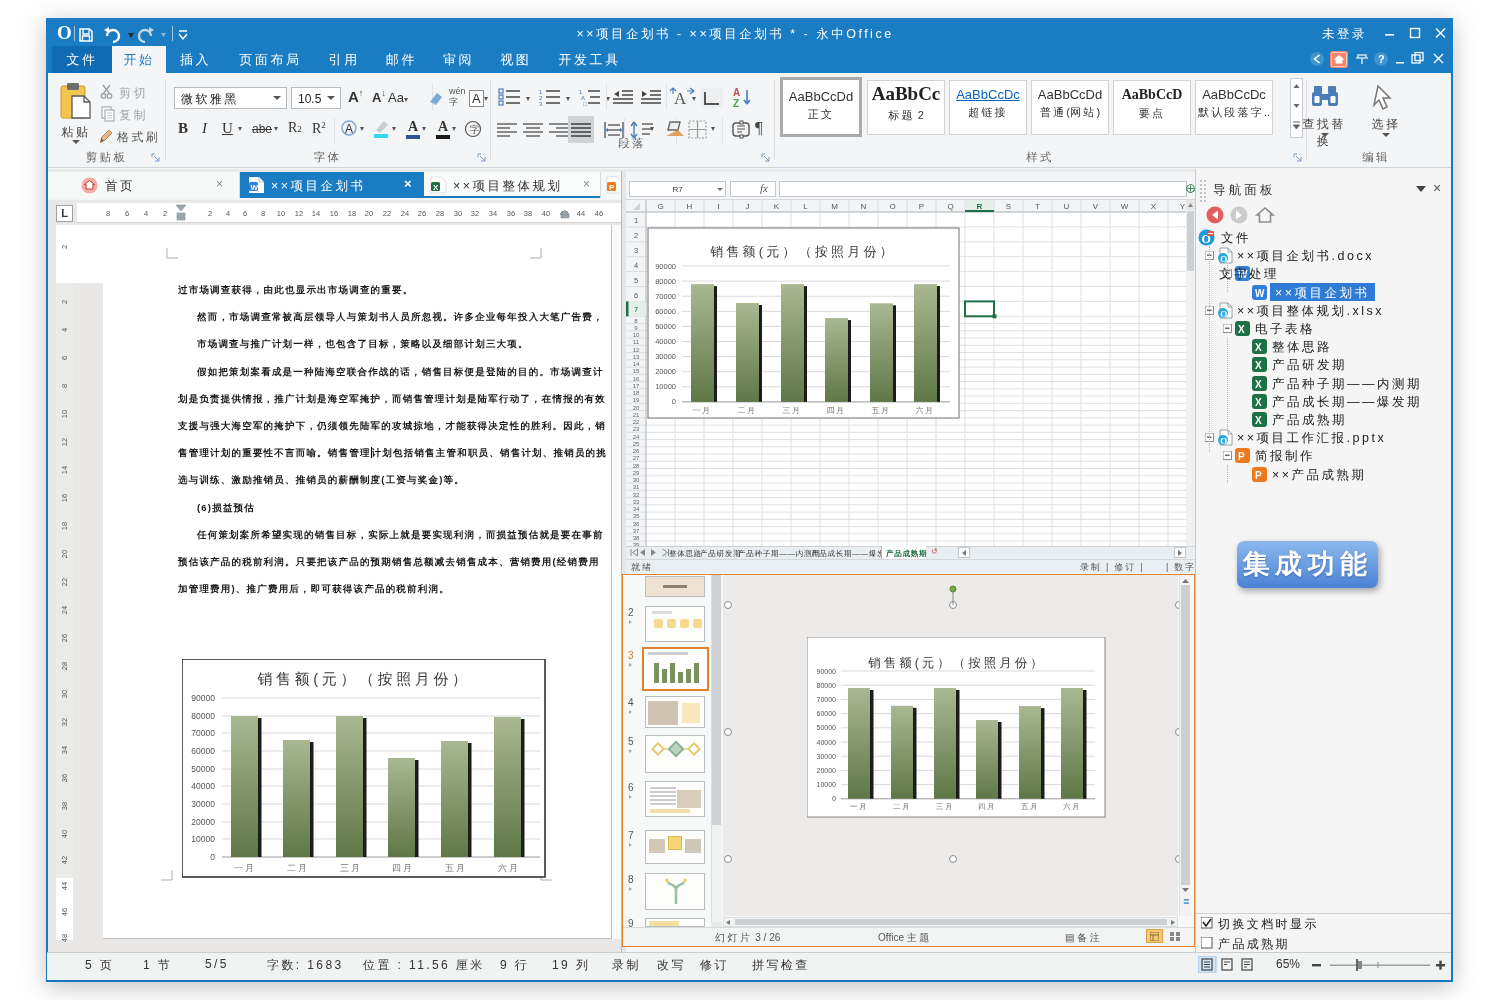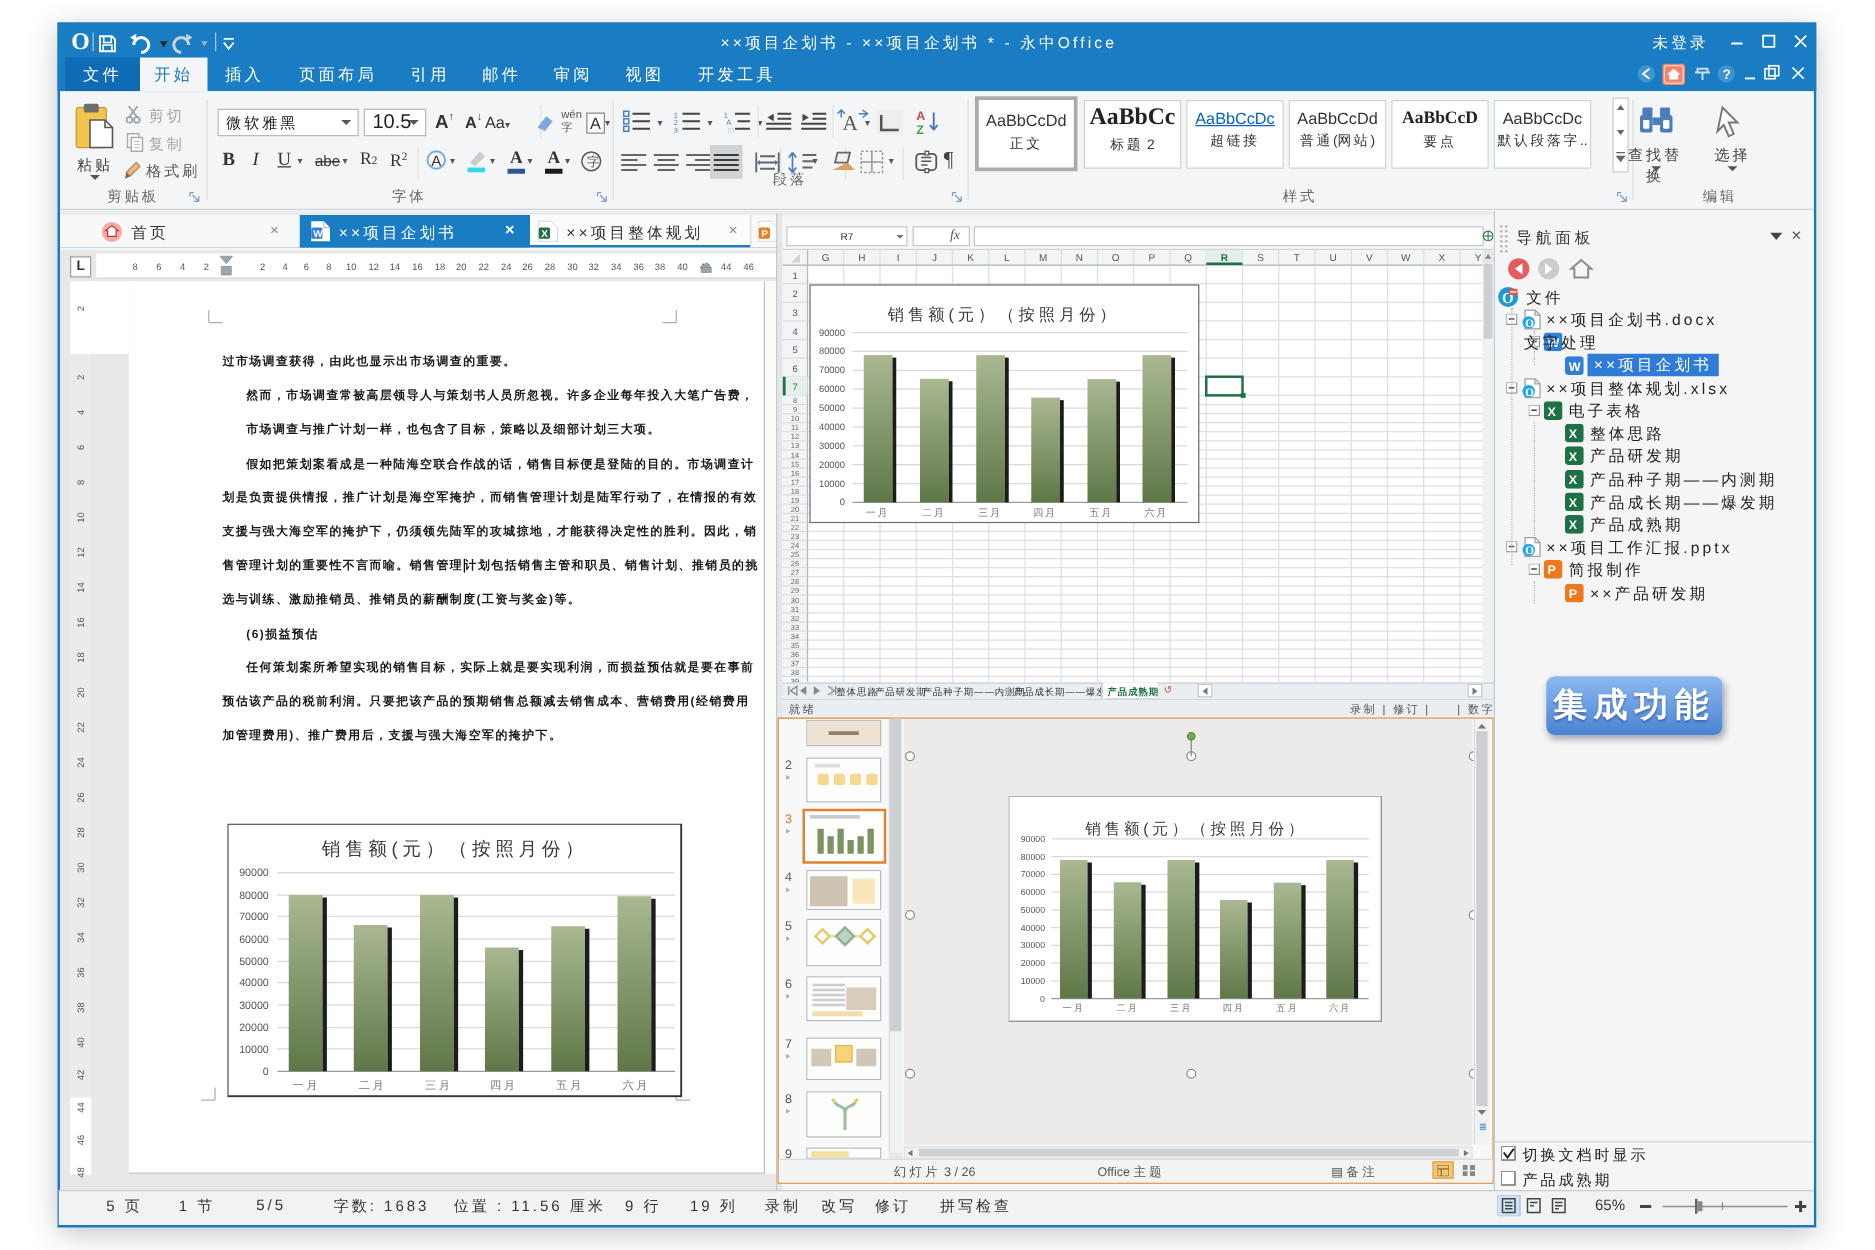--- a/index.html
+++ b/index.html
@@ -121,21 +121,21 @@
         <path d="M7 7 h5 M7 9.5 h5 M7 12 h5" stroke="#c3c7cb" stroke-width="1"></path>
       </svg>
 <div class="a dis" style="left:119px;top:107px"><span class="cjk">复制</span></div>
 <svg class="a" style="left:99px;top:128px" width="17" height="16" viewBox="0 0 17 16">
         <path d="M2 10 l8 -8 l3 3 l-8 8 z" fill="#e8b78a" stroke="#b88a55" stroke-width="1"></path>
         <path d="M2 10 l3 3 l-4 2 z" fill="#8a5d33"></path>
       </svg>
 <div class="a" style="left:117px;top:129px;font-size:12px;color:#555"><span class="cjk">格式刷</span></div>
 
 <div class="a combo" style="left:174px;top:87px;width:113px"><span class="cjk" style="font-size:12px;color:#222">微软雅黑</span></div>
-<div class="a combo" style="left:291px;top:87px;width:50px"><span style="font-size:16px;color:#222">10.5</span></div>
+<div class="a combo" style="left:291px;top:87px;width:50px"><span style="font-size:12px;color:#222">10.5</span></div>
 <div class="a fi" style="left:348px;top:88px;font-size:15px;font-weight:bold">A<span style="font-size:9px;vertical-align:6px">↑</span></div>
 <div class="a fi" style="left:372px;top:88px;font-size:13px;font-weight:bold">A<span style="font-size:9px;vertical-align:6px">↓</span></div>
 <div class="a fi" style="left:388px;top:90px;font-size:13px">Aa<span class="da">▾</span></div>
 <div class="a" style="left:432px;top:84px;width:1px;height:26px;background:#e0e2e4"></div>
 <svg class="a" style="left:428px;top:90px" width="18" height="16">
         <path d="M2 12 l7 -9 l5 4 l-6 8 z" fill="#7da7d8"></path>
         <path d="M2 12 l5 3 l1 -1" fill="#b8d0ea"></path>
       </svg>
 <div class="a fi" style="left:449px;top:86px;font-size:9px;color:#555">wén<br>字</div>
 <div class="a fi" style="left:469px;top:90px;font-size:13px;border:1px solid #888;padding:0 2px;background:#fff">A</div>
@@ -464,21 +464,21 @@
 <div style="margin-left:19px">然而，市场调查常被高层领导人与策划书人员所忽视。许多企业每年投入大笔广告费，</div>
 <div style="margin-left:19px">市场调查与推广计划一样，也包含了目标，策略以及细部计划三大项。</div>
 <div style="margin-left:19px">假如把策划案看成是一种陆海空联合作战的话，销售目标便是登陆的目的。市场调查计</div>
 <div>划是负责提供情报，推广计划是海空军掩护，而销售管理计划是陆军行动了，在情报的有效</div>
 <div>支援与强大海空军的掩护下，仍须领先陆军的攻城掠地，才能获得决定性的胜利。因此，销</div>
 <div>售管理计划的重要性不言而喻。销售管理<span style="border-left:1px solid #000">计</span>划包括销售主管和职员、销售计划、推销员的挑</div>
 <div>选与训练、激励推销员、推销员的薪酬制度(工资与奖金)等。</div>
 <div style="margin-left:19px">(6)损益预估</div>
 <div style="margin-left:19px">任何策划案所希望实现的销售目标，实际上就是要实现利润，而损益预估就是要在事前</div>
 <div>预估该产品的税前利润。只要把该产品的预期销售总额减去销售成本、营销费用(经销费用</div>
-<div>加管理费用)、推广费用后，支援与强大海空军的掩护下。</div>
+<div>加管理费用)、推广费用后，即可获得该产品的税前利润。</div>
 </div>
 
 <svg class="a" style="left:182px;top:659px" width="364" height="219" font-family="Liberation Sans">
 <rect x="0" y="0" width="363" height="218" fill="#fff" stroke="#333" stroke-width="1.6"></rect>
 <g font-size="8.5" fill="#555" text-anchor="end">
 <text x="33" y="42">90000</text>
           <text x="33" y="60">80000</text>
           <text x="33" y="77">70000</text>
           <text x="33" y="95">60000</text>
           <text x="33" y="113">50000</text>
@@ -1065,21 +1065,21 @@
       </svg>
 <svg class="a" style="left:1235px;top:448.39999999999986px" width="15" height="15">
         <rect x="0" y="0" width="15" height="15" rx="3" fill="#ec7a1c"></rect>
         <text x="3" y="11.5" font-size="10" font-weight="bold" fill="#fff">P</text>
       </svg>
 <div class="a trt" style="left:1255px;top:448.39999999999986px"><span class="cjk">简报制作</span></div>
 <svg class="a" style="left:1252px;top:466.59999999999985px" width="15" height="15">
         <rect x="0" y="0" width="15" height="15" rx="3" fill="#ec7a1c"></rect>
         <text x="3" y="11.5" font-size="10" font-weight="bold" fill="#fff">P</text>
       </svg>
-<div class="a trt" style="left:1272px;top:466.59999999999985px"><span class="cjk">××产品研发期</span></div>
+<div class="a trt" style="left:1272px;top:466.59999999999985px"><span class="cjk">××产品成熟期</span></div>
 <div class="a" style="left:1209px;top:246px;width:1px;height:206px;border-left:1px dotted #b0b4b8"></div>
 <div class="a" style="left:1227px;top:265px;width:1px;height:27px;border-left:1px dotted #b0b4b8"></div>
 <div class="a" style="left:1227px;top:338px;width:1px;height:91px;border-left:1px dotted #b0b4b8"></div>
 <div class="a" style="left:1227px;top:465px;width:1px;height:18px;border-left:1px dotted #b0b4b8"></div>
 <div class="a" style="left:1237px;top:541px;width:141px;height:47px;border-radius:7px;background:linear-gradient(180deg,#8cb8ee,#4a83d4);box-shadow:2px 3px 6px rgba(60,60,80,.45);text-align:center;line-height:47px"><span class="cjk" style="font-size:27px;font-weight:bold;color:#fff;text-shadow:0 1px 2px rgba(0,0,60,.3)">集成功能</span></div>
 <div class="a" style="left:1196px;top:913px;width:255px;height:1px;background:#d0d3d6"></div>
 <svg class="a" style="left:1201px;top:917px" width="12" height="12">
         <rect x="0" y="0" width="11" height="11" fill="#fff" stroke="#555"></rect>
         <path d="M2 5 l3 4 l5 -7" stroke="#222" stroke-width="1.6" fill="none"></path>
       </svg>

